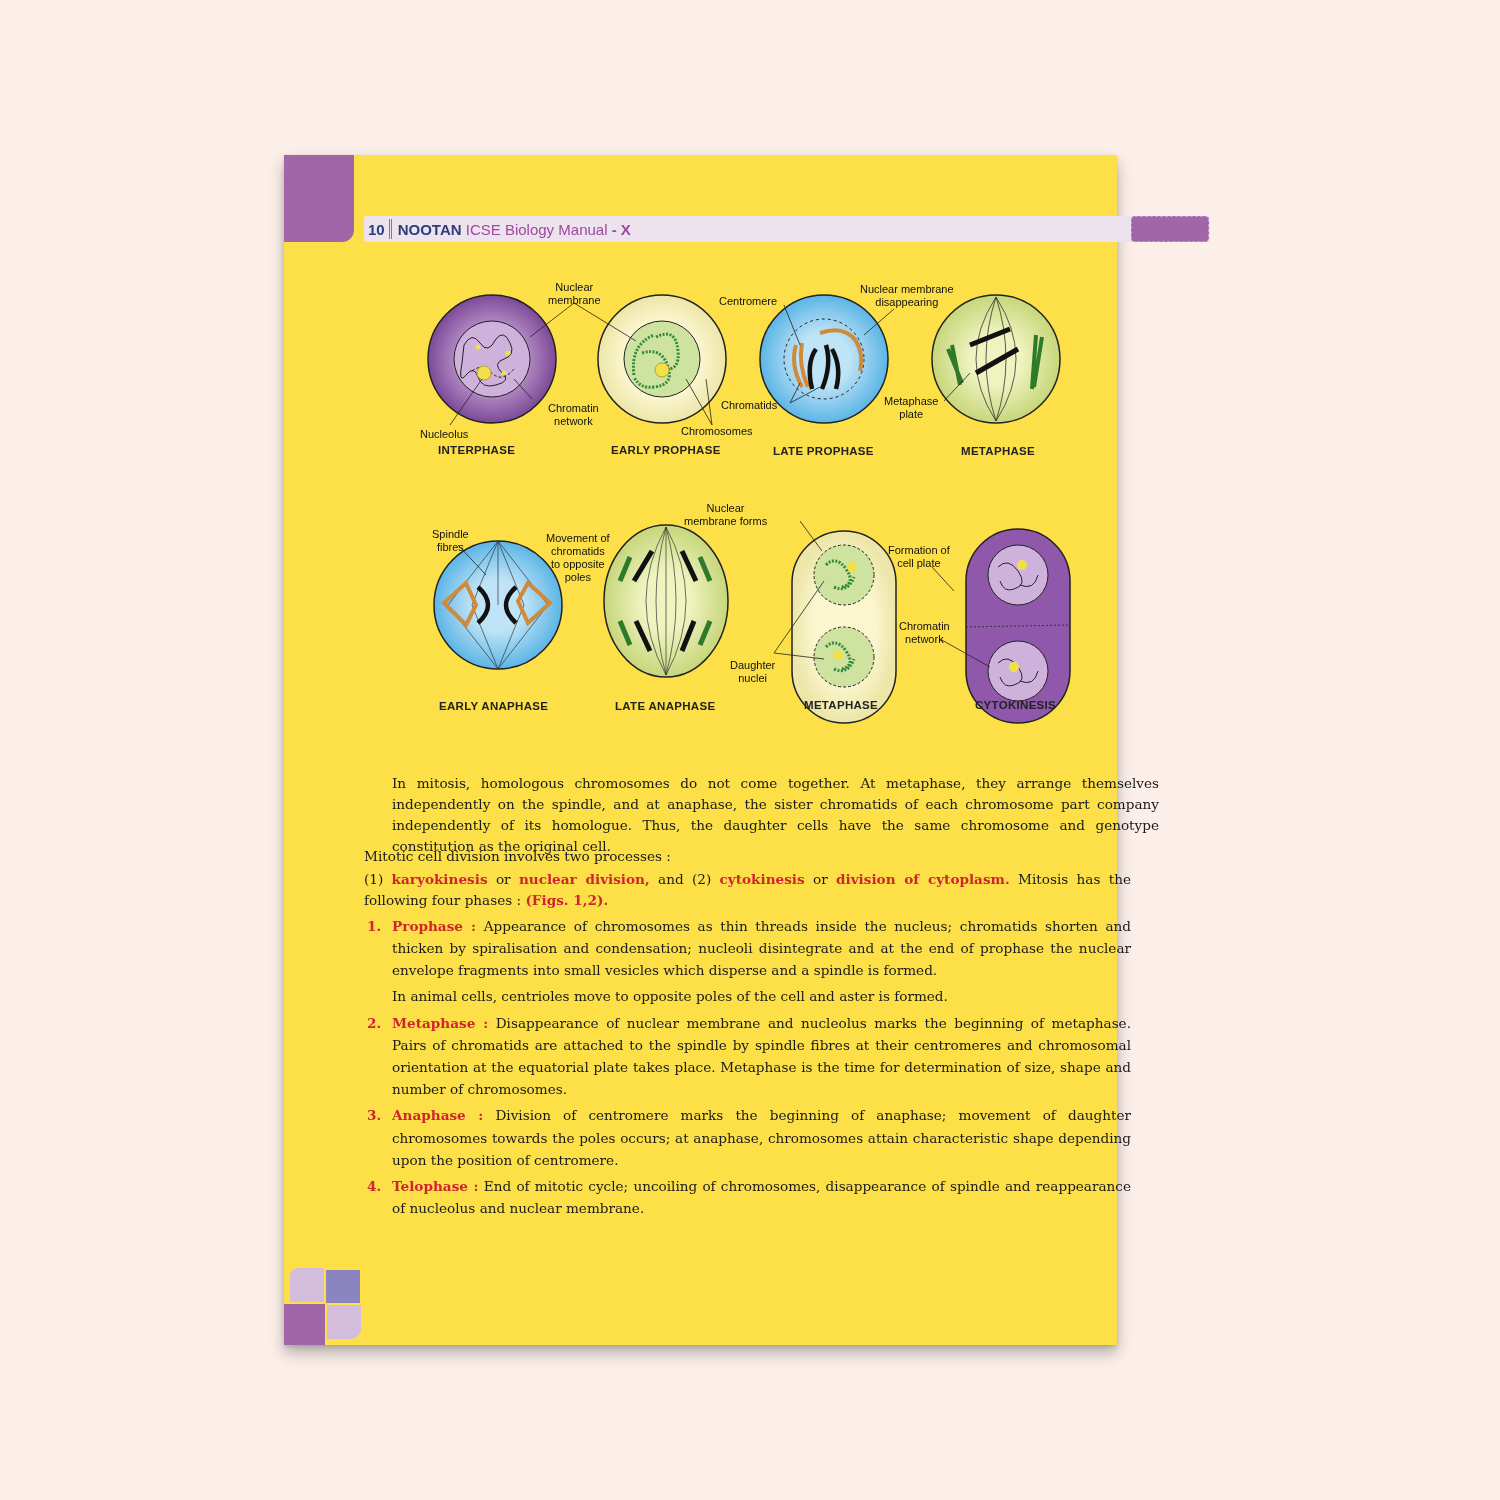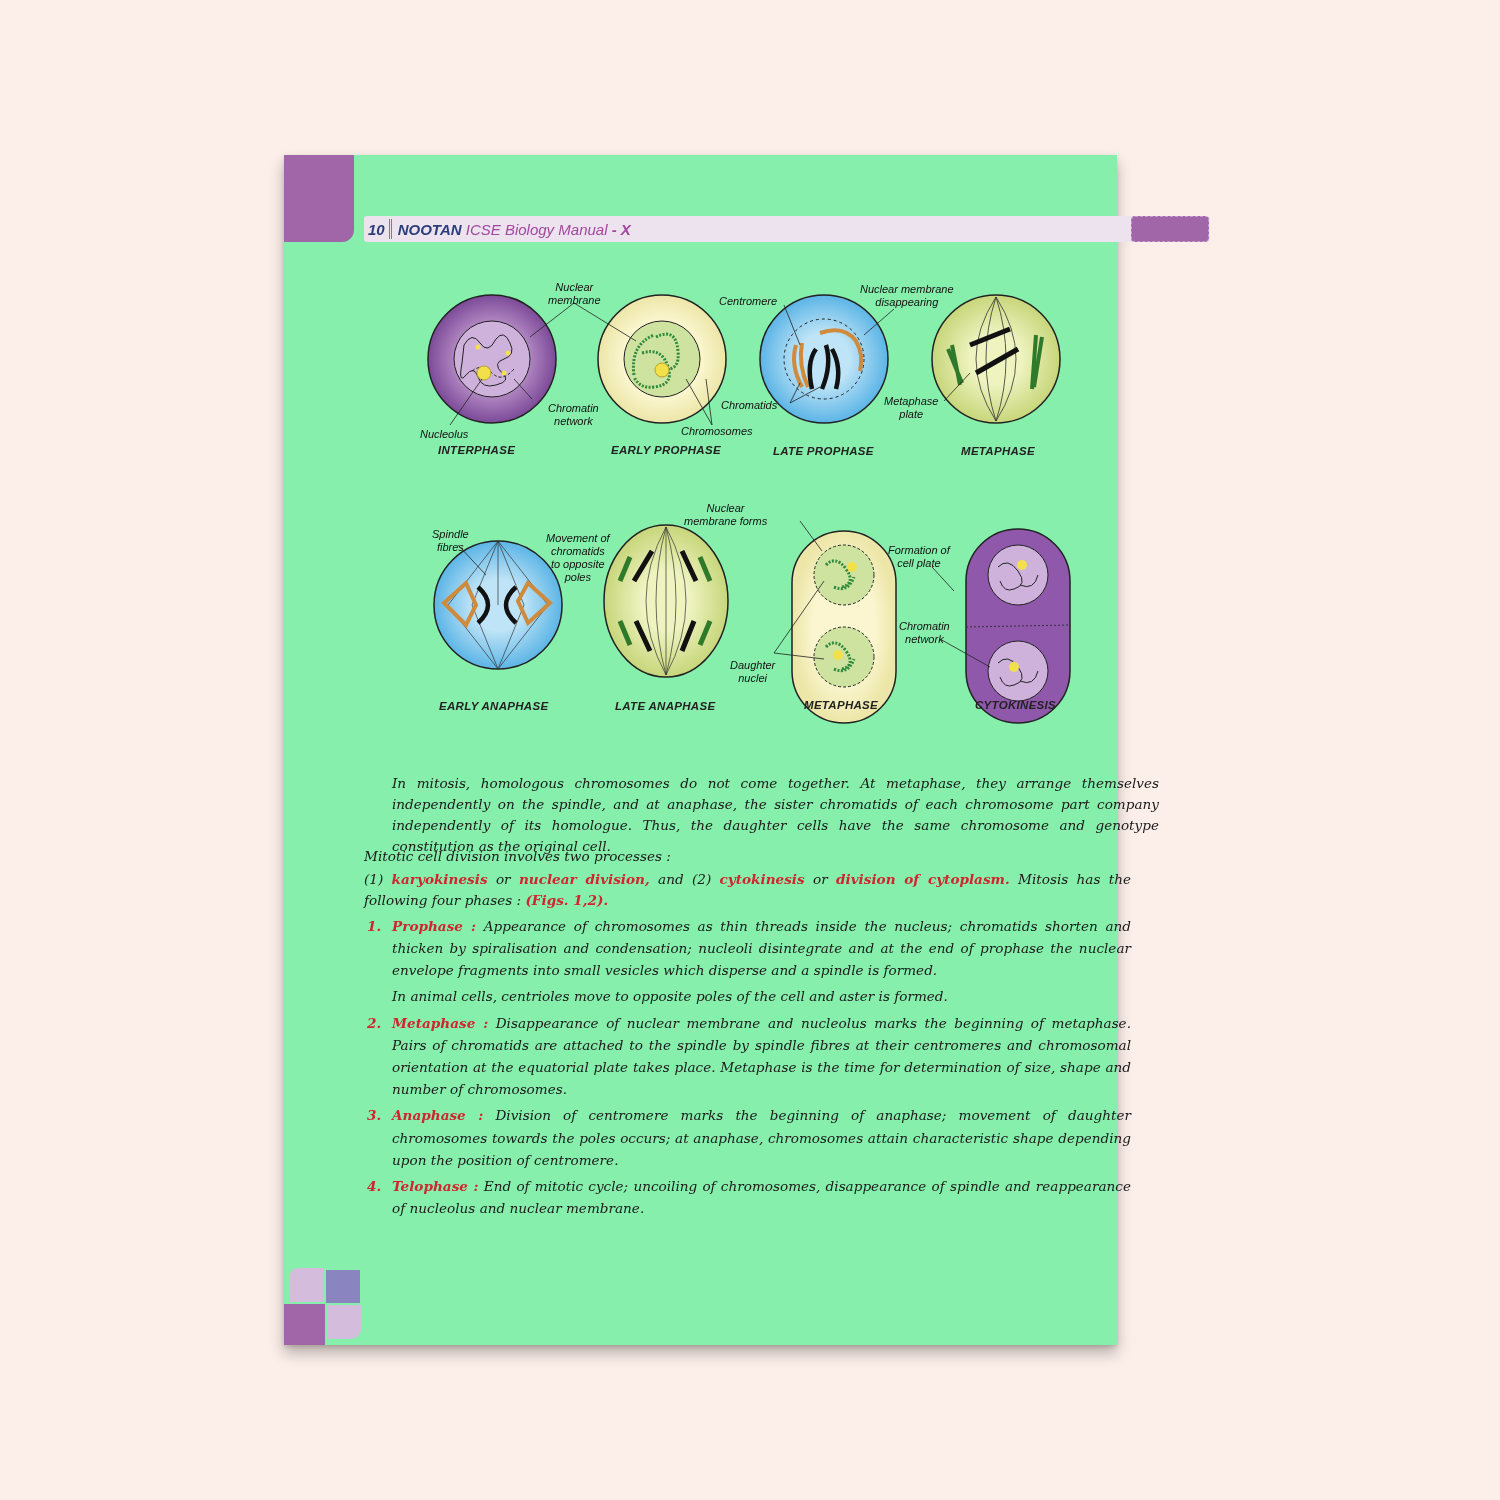--- a/index.html
+++ b/index.html
@@ -1,17 +1,17 @@
 <!DOCTYPE html>
 <html><head>
 <meta charset="utf-8">
 <style>
   html, body { margin:0; padding:0; }
   body { width:1500px; height:1500px; background:#fcefea; position:relative; overflow:hidden; font-family:"Liberation Sans", sans-serif; }
-  .page { position:absolute; left:284px; top:155px; width:833px; height:1190px; background:#86efac; box-shadow: 0 8px 14px rgba(0,0,0,0.28), 0 2px 4px rgba(0,0,0,0.12); font-style: italic; }
+  .page { position:absolute; left:284px; top:155px; width:833px; height:1190px; background:#fde047; box-shadow: 0 8px 14px rgba(0,0,0,0.28), 0 2px 4px rgba(0,0,0,0.12); }
   .corner-tab { position:absolute; left:0; top:0; width:70px; height:87px; background:#a066a8; border-bottom-right-radius:12px; }
   .header-bar { position:absolute; left:80px; top:61px; width:846px; height:26px; background:#ede3ef; border-radius:3px; }
   .header-end { position:absolute; left:847px; top:61px; width:78px; height:26px; background:#a066a8; border-radius:4px; border:1px dashed #c79cd0; box-sizing:border-box; }
   .header-text { position:absolute; left:84px; top:64px; height:22px; font-size:15px; line-height:22px; white-space:nowrap; }
   .pg-num { color:#2b3d7a; font-weight:bold; }
   .pg-sep { display:inline-block; width:2px; height:20px; border-left:1px solid #a066a8; border-right:1px solid #a066a8; margin:0 6px 0 4px; vertical-align:-4px; box-sizing:border-box; width:3px;}
   .brand { color:#2b3d7a; font-weight:bold; }
   .subtitle { color:#a0489e; }
   .dash-x { color:#a0489e; font-weight:bold; }
 

